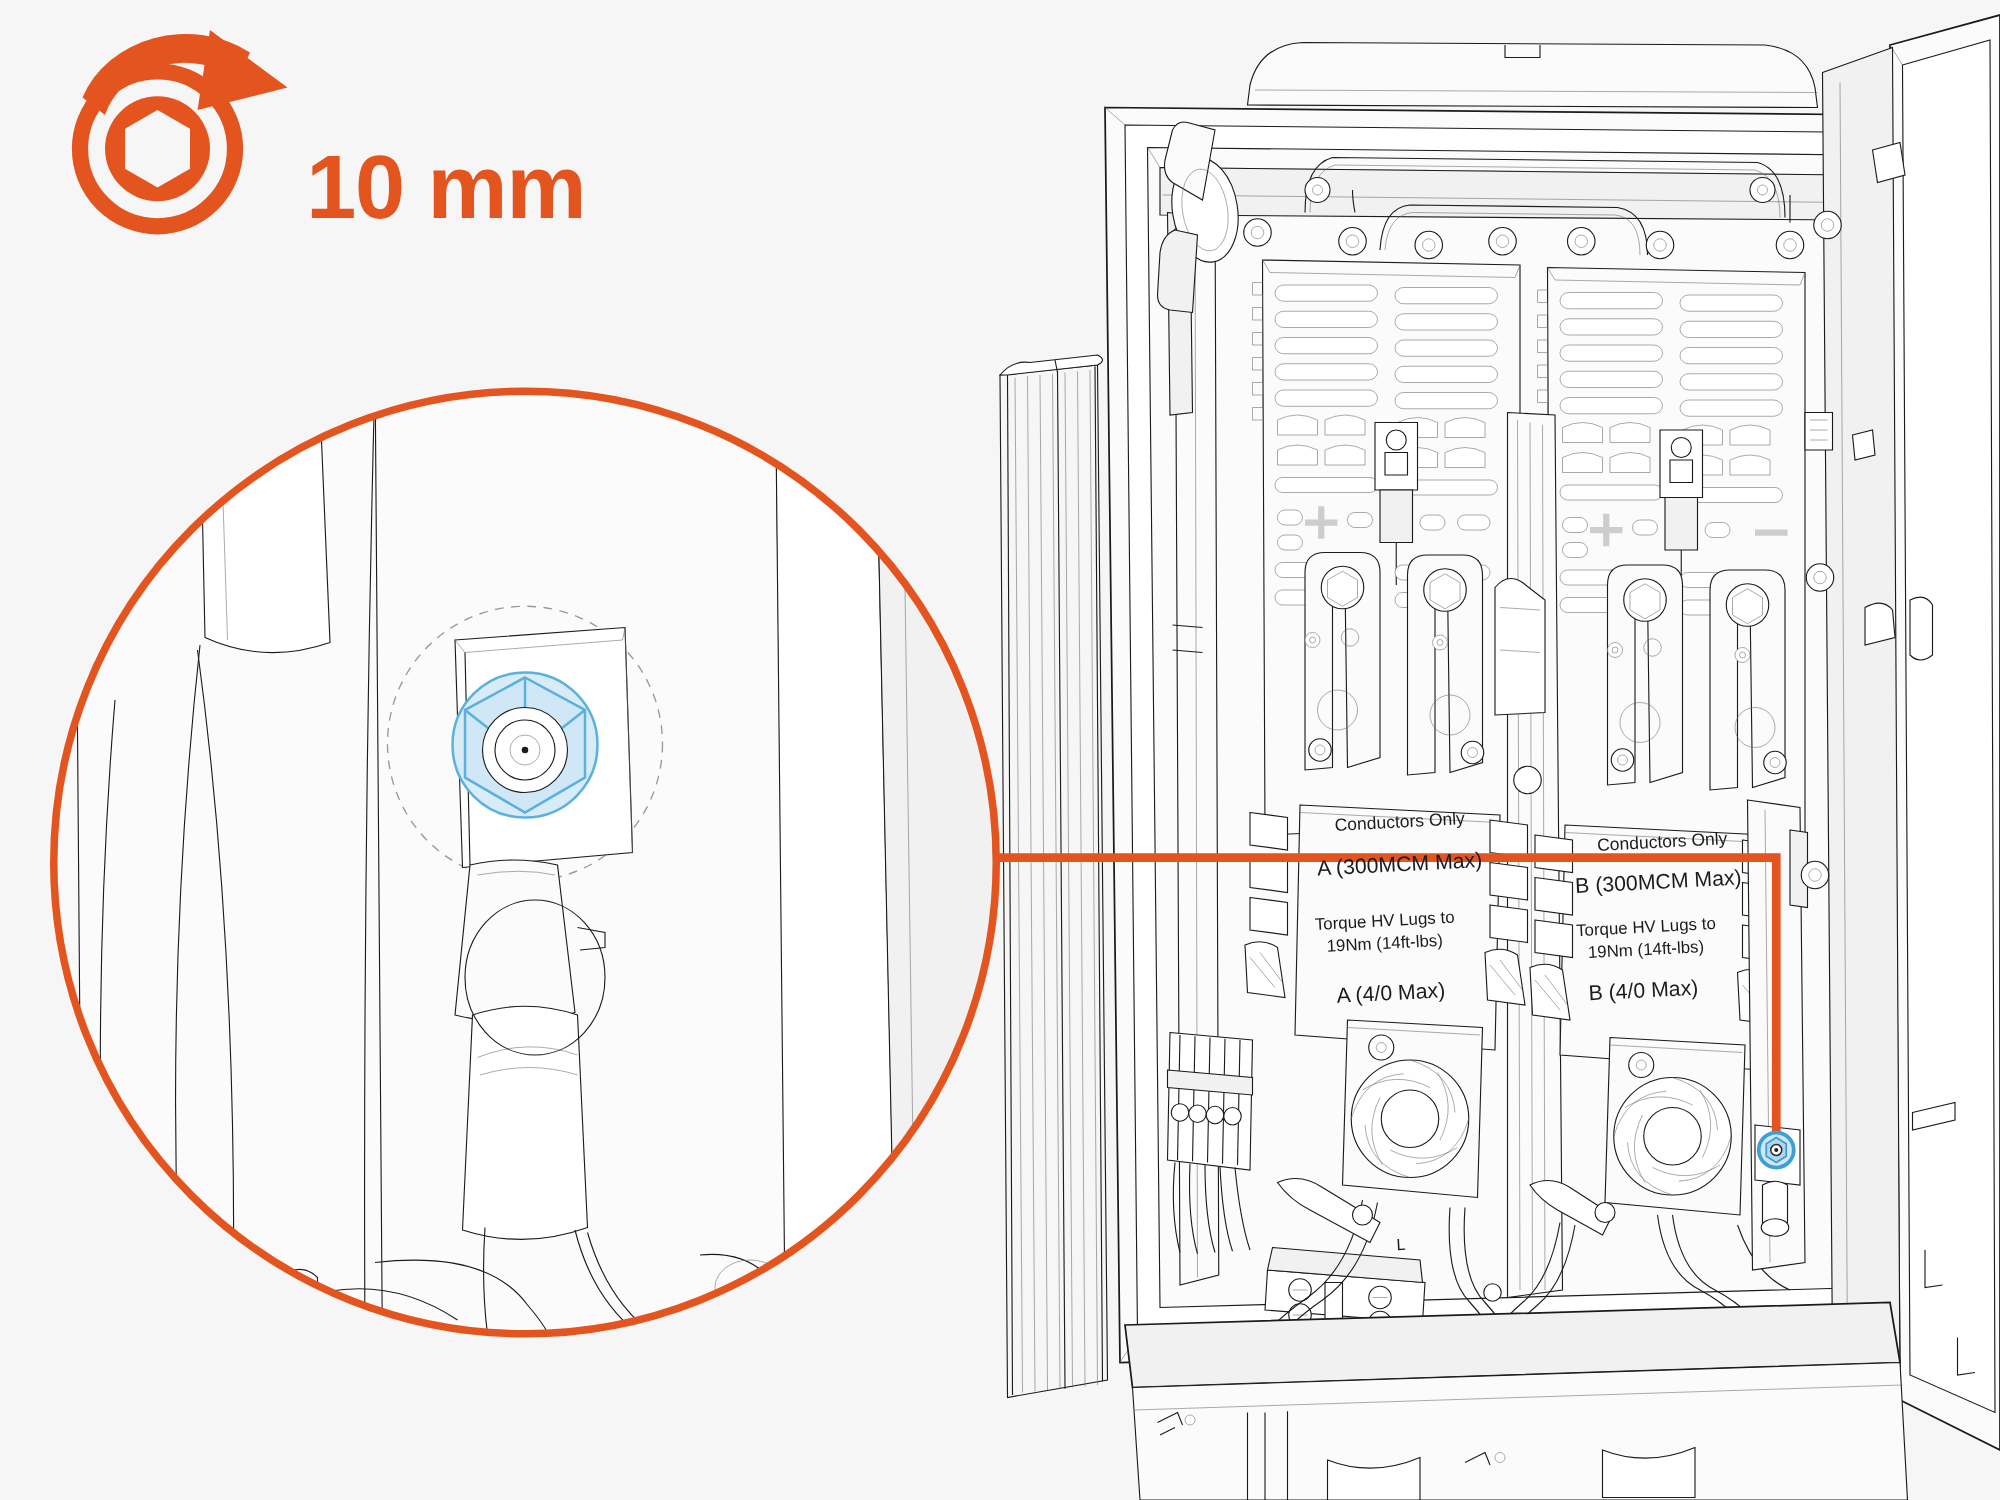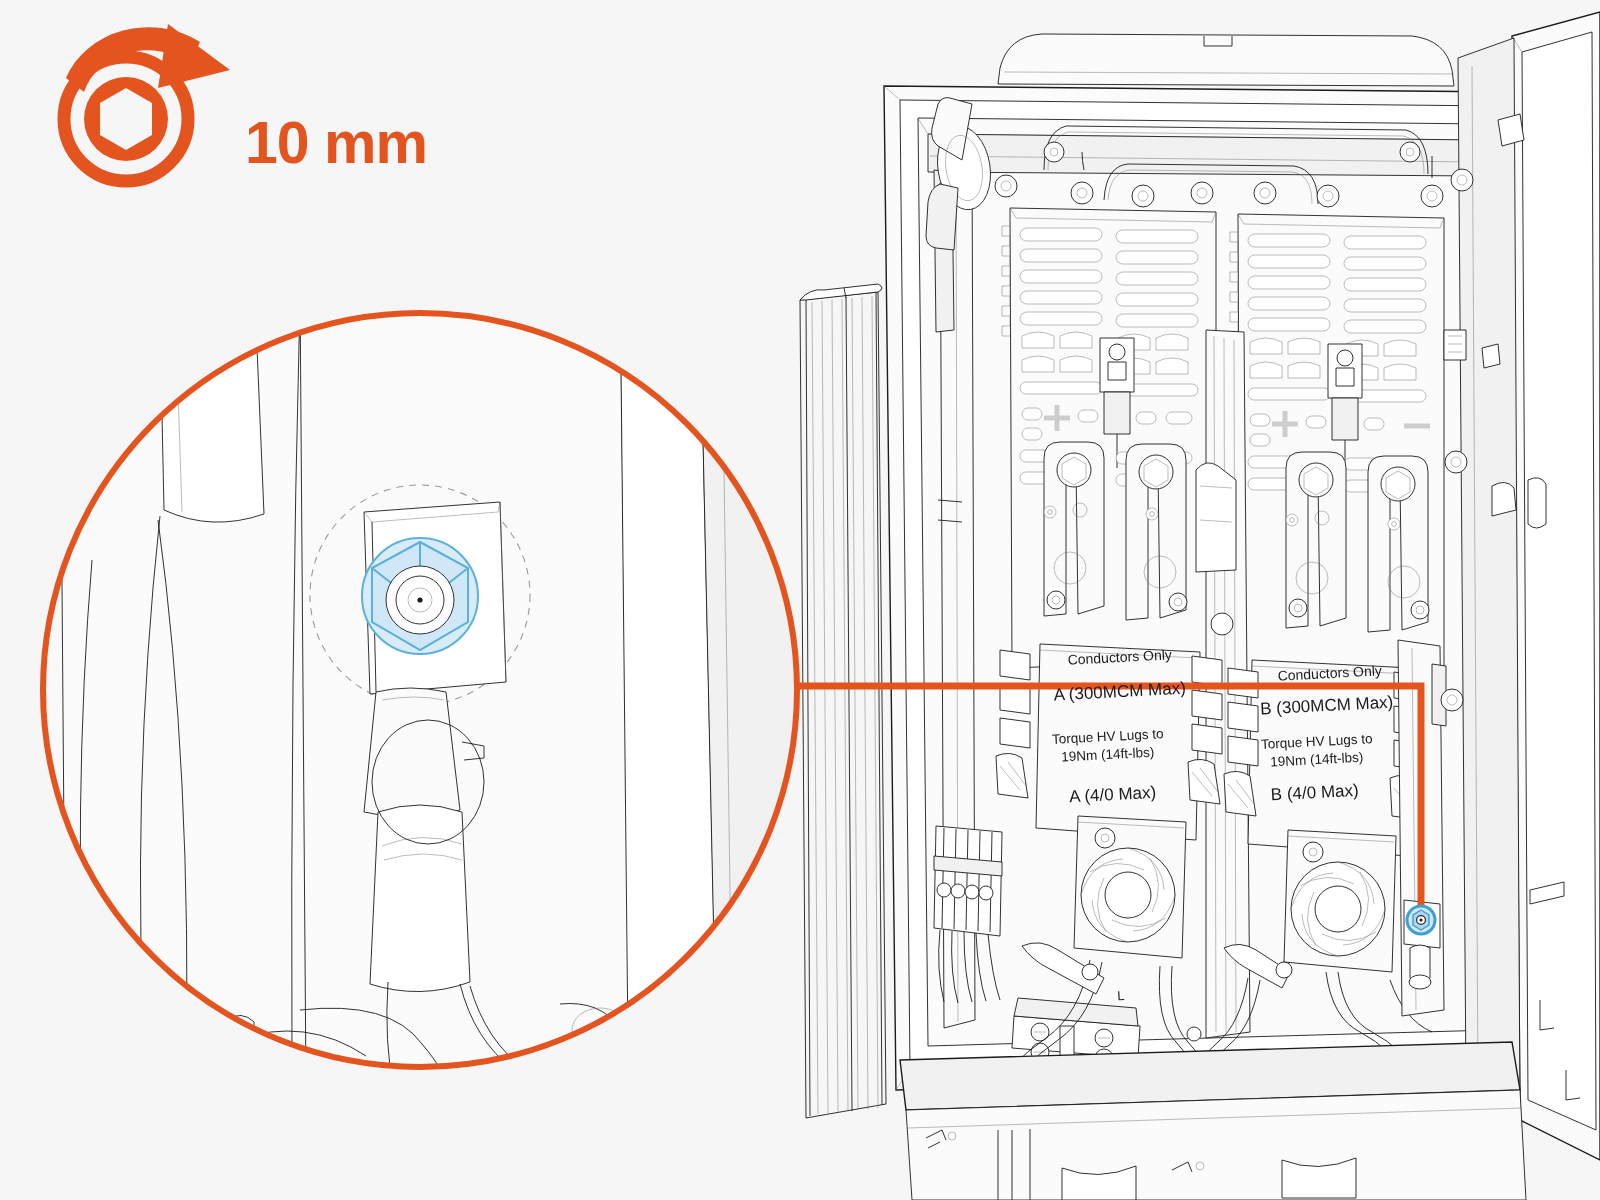--- a/index.html
+++ b/index.html
@@ -9,21 +9,21 @@
     font-family:"Liberation Sans","DejaVu Sans",sans-serif;
     overflow:hidden;position:relative;
   }
   #stage{position:absolute;inset:0;width:1600px;height:1200px;}
 
   
   #tool-badge{position:absolute;left:40px;top:18px;width:420px;height:190px;}
   #tool-badge svg{display:block;}
   .tool-label{
     position:absolute;left:205px;top:96px;
-    font-size:59px;font-weight:bold;letter-spacing:-1px;
+    font-size:72px;font-weight:bold;letter-spacing:-1px;
     line-height:1;color:#e4541f;white-space:nowrap;
   }
 
   
   .art{position:absolute;left:0;top:0;width:1600px;height:1200px;}
   .art svg{display:block;width:1600px;height:1200px;}
 
   
   .ln{fill:none;stroke:#1b1b1b;vector-effect:non-scaling-stroke;}
   .thin{stroke-width:.9;}

